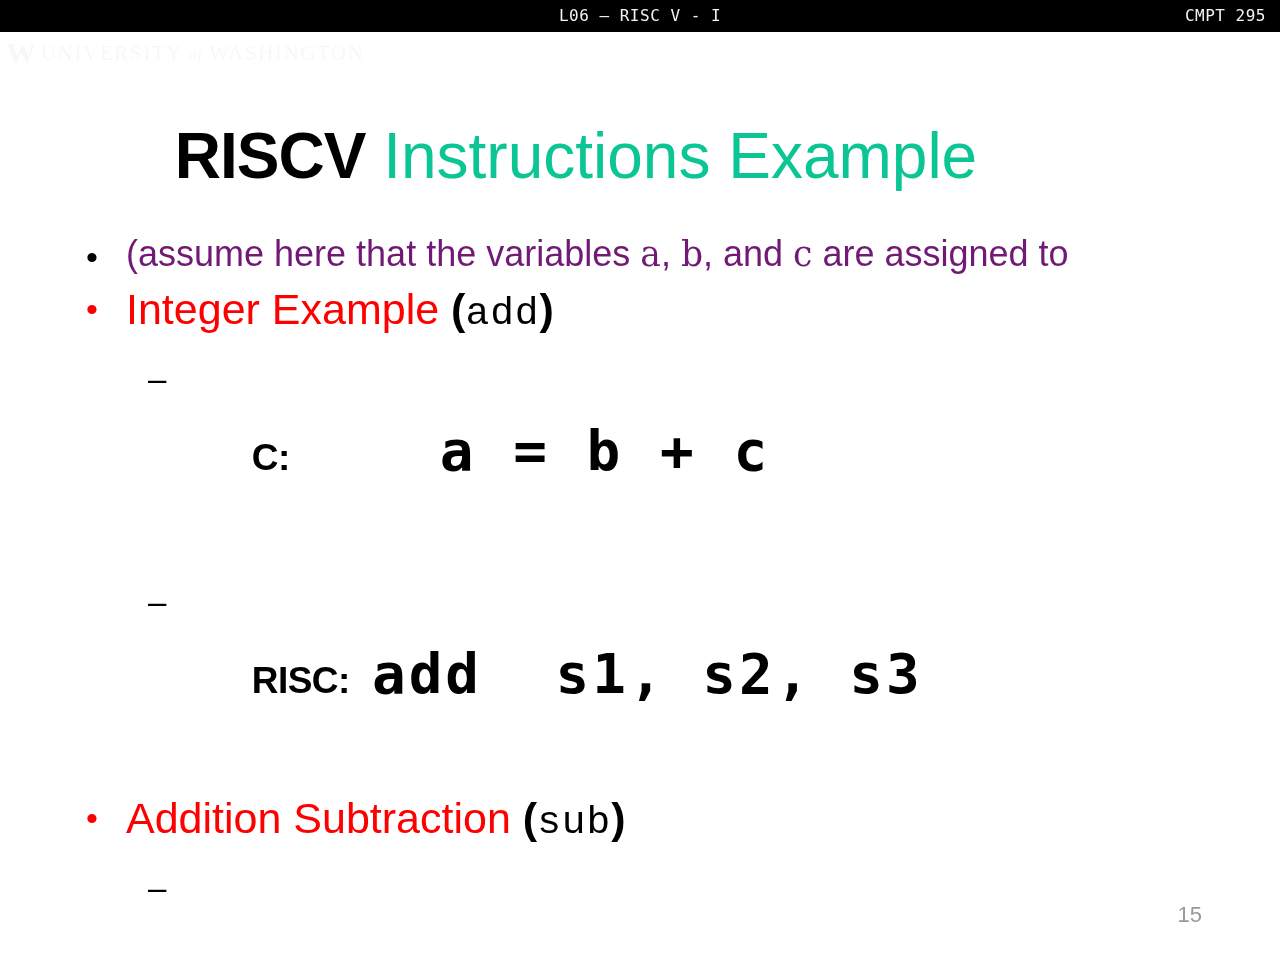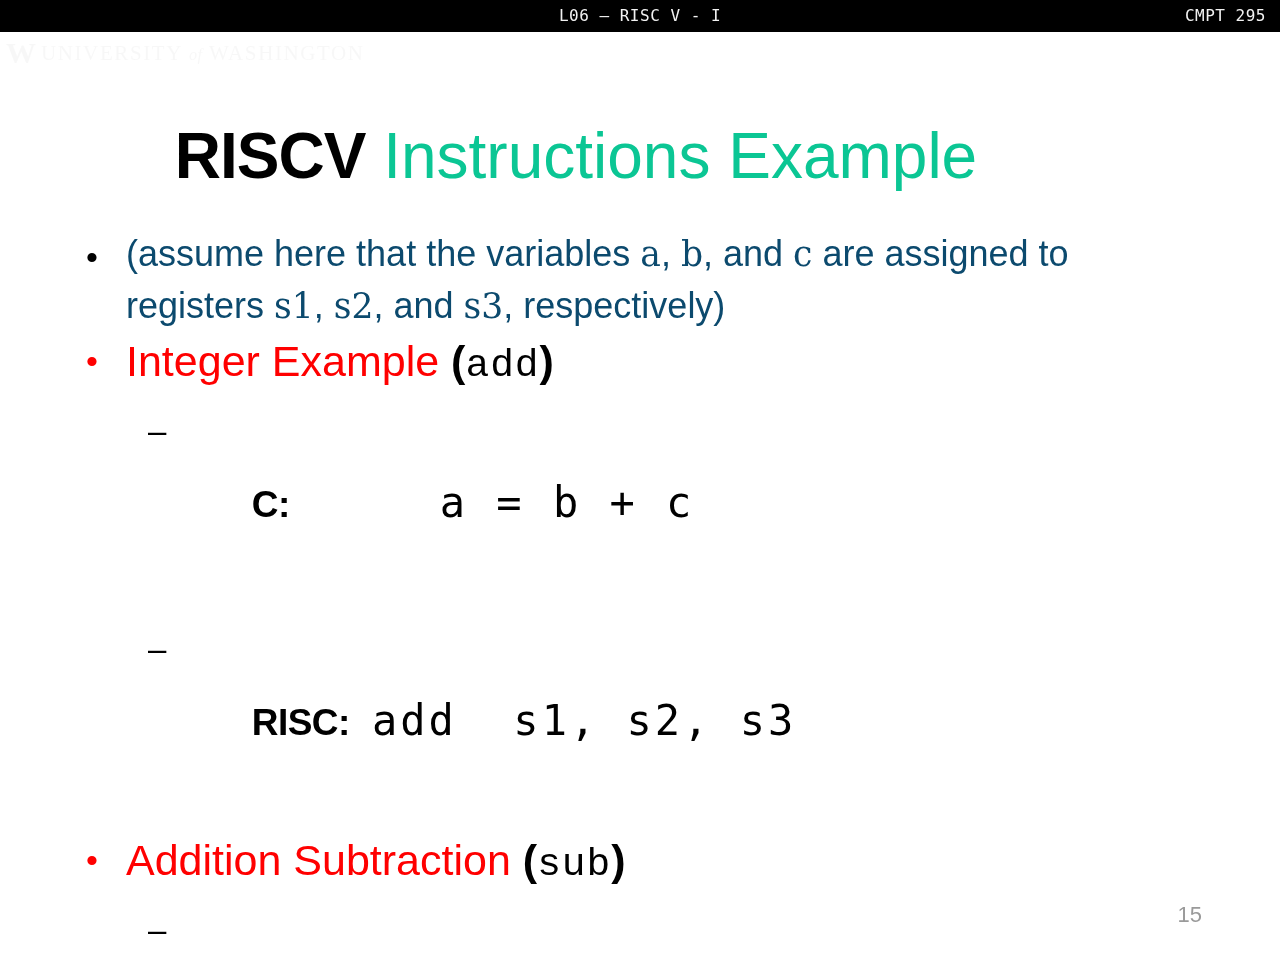--- a/index.html
+++ b/index.html
@@ -126,21 +126,21 @@
     top: 0;
     font-size: 34px;
     line-height: 58px;
   }
   .l1.red { color: #ff0000; }
 
   .sub-line {
     padding-left: 62px;
     font-size: 36px;
     line-height: 52px;
-    color: #0c4a6e;
+    color: #701a75;
     white-space: nowrap;
   }
 
   .l2 {
     position: relative;
     padding-left: 126px;
     font-size: 37px;
     line-height: 72px;
     color: #000000;
     white-space: pre;
@@ -158,22 +158,22 @@
   }
 
   
   .mono {
     font-family: "DejaVu Serif", "Liberation Serif", serif;
     font-size: 0.96em;
     letter-spacing: 0px;
   }
   .code-big {
     font-family: "DejaVu Sans Mono", "Liberation Mono", monospace;
-    font-size: 42px;
-    font-weight: 400;
+    font-size: 56px;
+    font-weight: 700;
     letter-spacing: 3px;
   }
   .paren {
     font-weight: bold;
     color: #000000;
   }
   .code-in-paren {
     font-family: Liberation Mono, monospace;
     color: #000000;
     font-size: 0.92em;
@@ -213,21 +213,20 @@
   </div>
 
   <div class="content">
 
     <div class="l1">
       <span class="dot">•</span>
     </div>
 
     <div class="sub-line"><span>(assume here that the variables </span><span class="mono">a</span><span>, </span><span class="mono">b</span><span>, and </span><span class="mono">c</span><span> are assigned to</span></div>
 
-    <div class="sub-line"><span>registers </span><span class="mono">s1</span><span>, </span><span class="mono">s2</span><span>, and </span><span class="mono">s3</span><span>, respectively)</span></div>
 
     <div class="l1 red" style="color: rgb(255, 0, 0);">
       <span class="dot">•</span><span>Integer Example</span><span class="paren"> <span>(</span></span><span class="code-in-paren">add</span><span class="paren">)</span>
     </div>
 
     <div class="l2">
       <span class="dash">–</span><span class="l2-label">C:</span><span class="gap-c"></span><span class="code-big">a = b + c</span>
     </div>
 
     <div class="l2">

